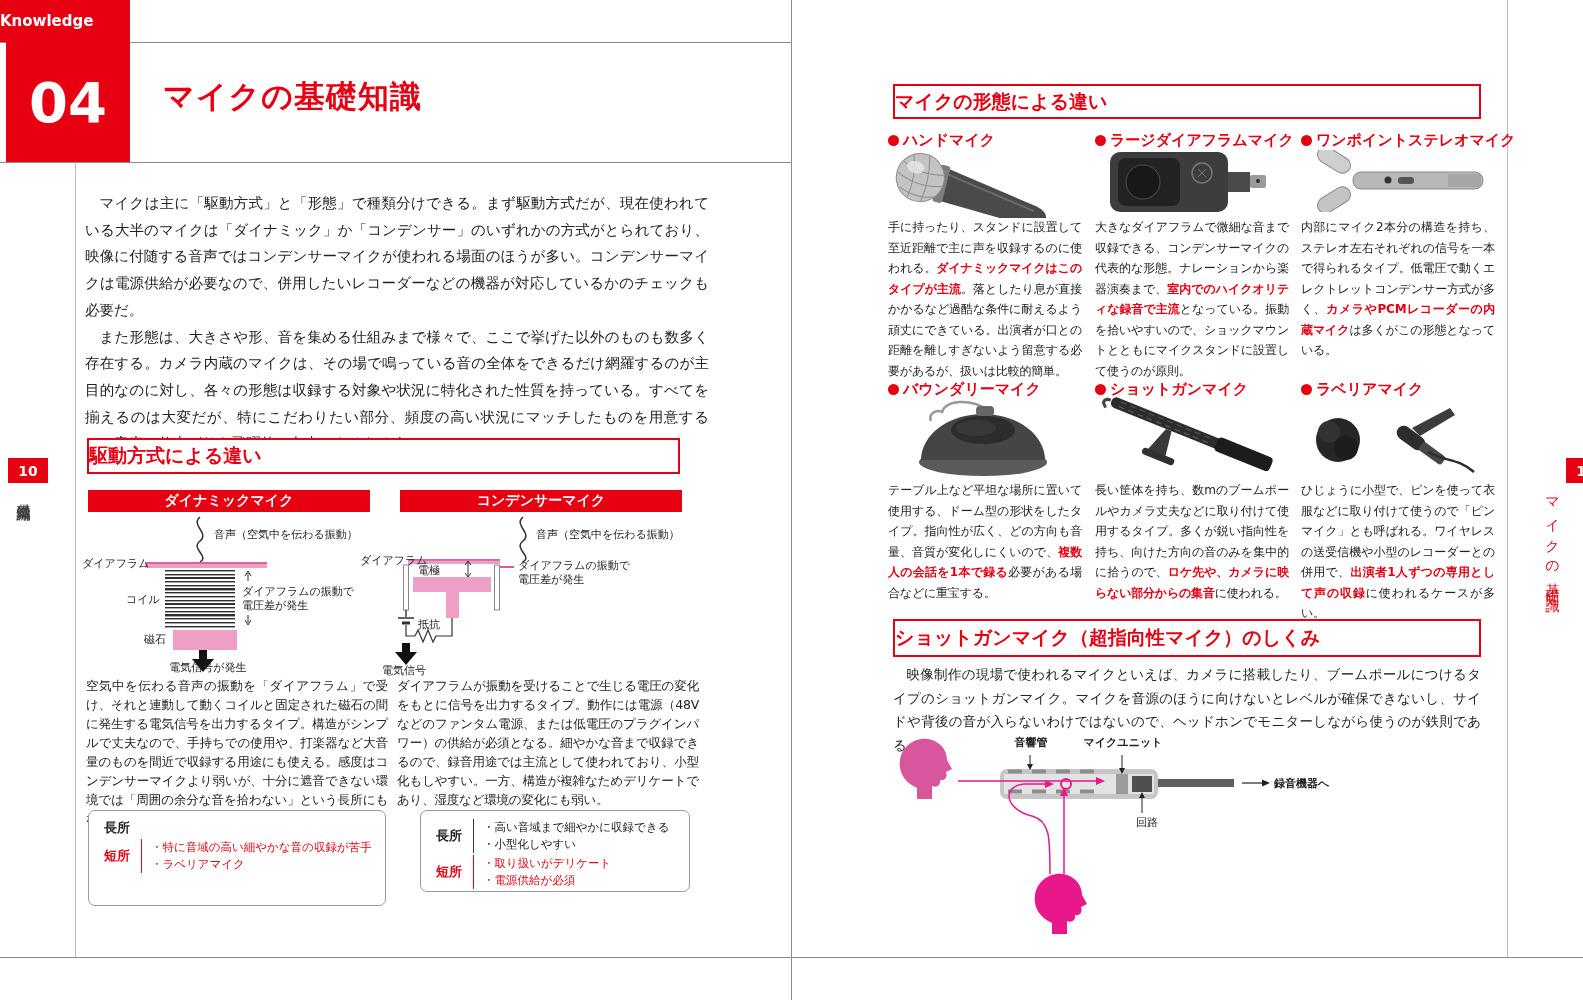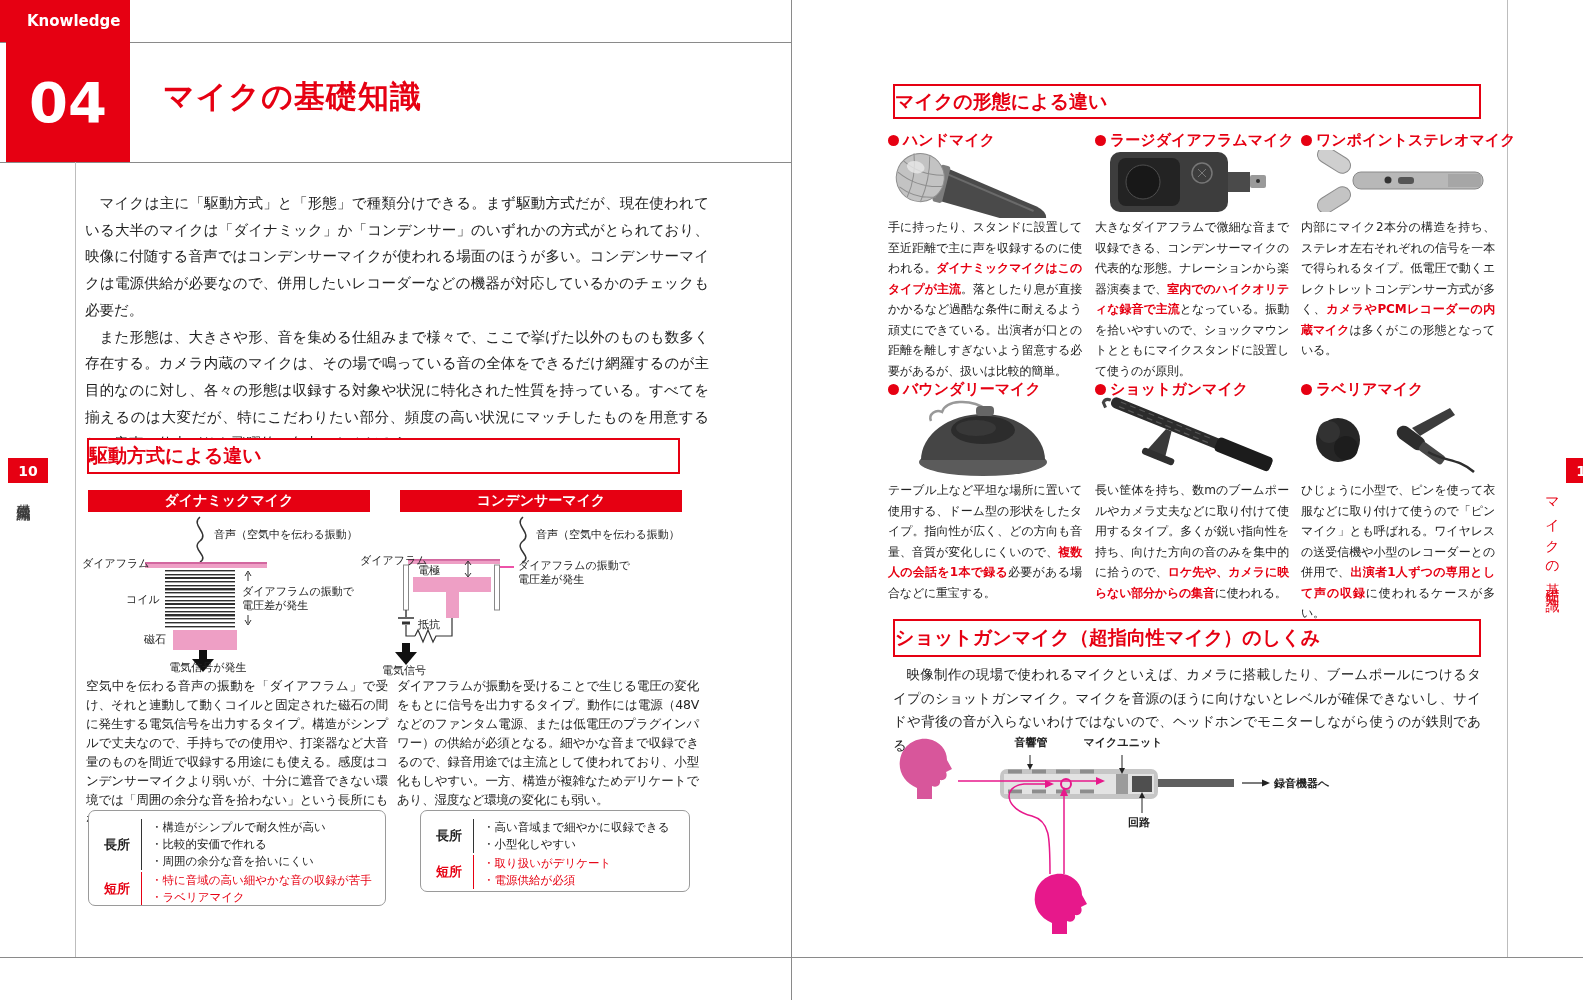--- a/index.html
+++ b/index.html
@@ -4,21 +4,21 @@
 <style>
   html,body{margin:0;padding:0;background:#ffffff;}
   .spread{position:relative;width:1583px;height:1000px;background:#fff;overflow:hidden;
           font-family:"DejaVu Sans",sans-serif;color:#222;}
   .abs{position:absolute;}
   .rule{position:absolute;background:#8a8a8a;}
   .rule-light{position:absolute;background:#bdbdbd;}
   .rb{color:#e60012;font-weight:700;}
   
   .kicker{left:0;top:0;width:130px;height:42px;background:#e60012;color:#fff;
-          font-weight:700;font-size:15px;display:flex;align-items:center;padding-left:27px;box-sizing:border-box;}
+          font-weight:700;font-size:15px;display:flex;align-items:center;box-sizing:border-box;}
   .chapnum{left:6px;top:42px;width:124px;height:120px;background:#e60012;color:#fff;
            display:flex;align-items:center;justify-content:center;font-size:56px;font-weight:700;}
   .pagetitle{left:163px;top:76px;font-size:31px;font-weight:700;color:#e60012;letter-spacing:1px;}
   
   .intro{left:85px;top:190px;width:624px;font-size:14.5px;line-height:26.7px;text-align:justify;}
   .intro p{margin:0;text-indent:1em;}
   .secbox{border:2px solid #e60012;color:#e60012;font-weight:700;font-size:19px;
           display:flex;align-items:center;box-sizing:border-box;background:#fff;}
   .colbanner{background:#e60012;color:#fff;font-weight:700;font-size:14px;
              display:flex;align-items:center;justify-content:center;}
@@ -126,25 +126,20 @@
     <div class="diag-label" style="left:60px;top:103px;">抵抗</div>
     <div class="diag-label" style="left:24px;top:149px;width:70px;">電気信号</div>
   </div>
 
   <div class="desc" style="left:86px;top:676px;width:302px;">空気中を伝わる音声の振動を「ダイアフラム」で受け、それと連動して動くコイルと固定された磁石の間に発生する電気信号を出力するタイプ。構造がシンプルで丈夫なので、手持ちでの使用や、打楽器など大音量のものを間近で収録する用途にも使える。感度はコンデンサーマイクより弱いが、十分に遮音できない環境では「周囲の余分な音を拾わない」という長所にもなる。</div>
   <div class="desc" style="left:397px;top:676px;width:302px;">ダイアフラムが振動を受けることで生じる電圧の変化をもとに信号を出力するタイプ。動作には電源（48Vなどのファンタム電源、または低電圧のプラグインパワー）の供給が必須となる。細やかな音まで収録できるので、録音用途では主流として使われており、小型化もしやすい。一方、構造が複雑なためデリケートであり、湿度など環境の変化にも弱い。</div>
 
   <div class="pcbox" style="left:88px;top:810px;width:298px;height:96px;">
     <div class="pcrow">
       <div class="pclabel">長所</div>
-      <div class="pcitems">
-        <div>・構造がシンプルで耐久性が高い</div>
-        <div>・比較的安価で作れる</div>
-        <div>・周囲の余分な音を拾いにくい</div>
-      </div>
     </div>
     <div class="pcrow cons">
       <div class="pclabel">短所</div>
       <div class="pcitems">
         <div>・特に音域の高い細やかな音の収録が苦手</div>
         <div>・ラベリアマイク</div>
       </div>
     </div>
   </div>
 
@@ -316,21 +311,21 @@
     <polygon points="137,31 140,37 143,31" fill="#222"></polygon>
     <line x1="232" y1="22" x2="232" y2="36" stroke="#222" stroke-width="1"></line>
     <polygon points="229,35 232,41 235,35" fill="#222"></polygon>
     <line x1="252" y1="80" x2="252" y2="64" stroke="#222" stroke-width="1"></line>
     <polygon points="249,65 252,59 255,65" fill="#222"></polygon>
     <line x1="352" y1="50" x2="372" y2="50" stroke="#222" stroke-width="1.2"></line>
     <polygon points="372,46.5 380,50 372,53.5" fill="#222"></polygon>
   </svg>
   <div class="diag-label" style="left:1008px;top:736px;width:46px;text-align:center;font-weight:700;">音響管</div>
   <div class="diag-label" style="left:1082px;top:736px;width:82px;text-align:center;font-weight:700;">マイクユニット</div>
-  <div class="diag-label" style="left:1128px;top:816px;width:30px;text-align:left;font-weight:700;">回路</div>
+  <div class="diag-label" style="left:1128px;top:816px;width:30px;text-align:right;font-weight:400;">回路</div>
   <div class="diag-label" style="left:1274px;top:777px;width:80px;font-weight:700;">録音機器へ</div>
 
 
   <div class="tabnum" style="left:1537px;top:458px;margin-left:29px;">
     <span>11</span>
   </div>
   <div class="vtext" style="left:1544px;top:488px;color:#e60012;letter-spacing:5px;">マイクの基礎知識</div>
 
 </div>
 

